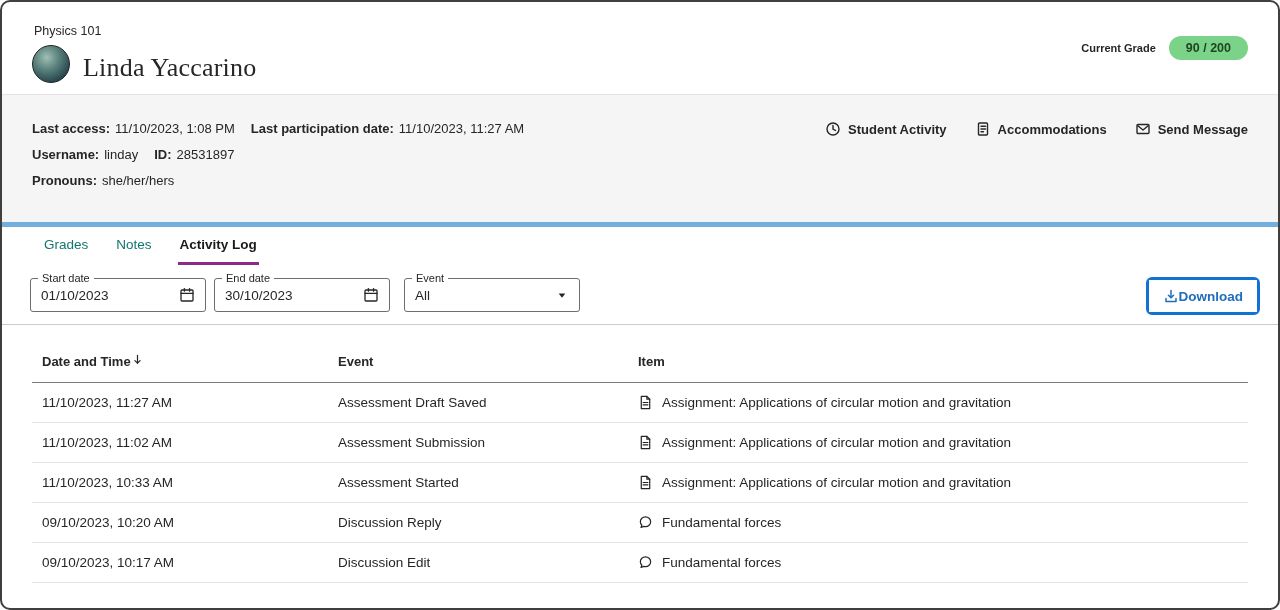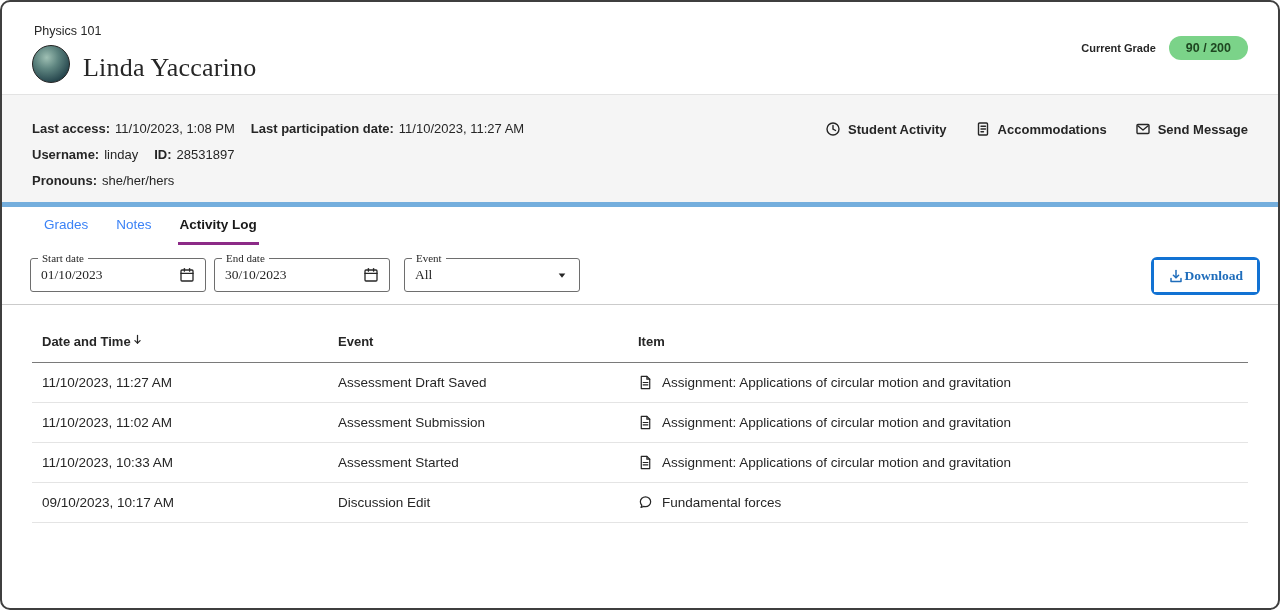--- a/index.html
+++ b/index.html
@@ -36,50 +36,50 @@
     background: var(--grade-badge-bg, #7BD389);
     color: var(--grade-badge-text, #1E4620);
     font-size: 12.5px; font-weight: bold;
     padding: 5px 17px; border-radius: 14px;
   }
 
   
   .info-bar {
     background: var(--info-bar-bg, #F5F5F5);
     border-top: 1px solid #e3e3e3;
-    height: 108px; padding: 26px 30px 11px;
+    height: 128px; padding: 26px 30px 11px;
     position: relative; font-size: 13px;
   }
   .info-line { margin-bottom: 10px; line-height: 16px; display: flex; gap: 16px; }
   .pair b { font-weight: bold; margin-right: 5px; }
   .info-actions { position: absolute; top: 26px; right: 30px; display: flex; gap: 28px; }
   .action-btn {
     display: flex; align-items: center; gap: 7px;
     background: none; border: none; cursor: pointer;
     font-family: inherit; font-size: 13px; font-weight: bold; color: #262626; justify-content: center;
   }
   .action-btn svg { display: block; }
 
   
   .blue-divider { height: 5px; background: var(--divider-blue, #74AEDD); }
 
   
   .tabs { display: flex; gap: 24px; padding: 0 40px; height: 38px; }
   .tab {
     display: flex; align-items: center; padding: 0 2px;
-    font-size: 13.5px; color: #3b82f6; cursor: pointer;
+    font-size: 13.5px; color: #0f766e; cursor: pointer;
     border-bottom: 3px solid transparent;
   }
   .tab.active { font-weight: bold; color: #1a1a1a; border-bottom-color: var(--active-tab-underline, #8C2A87); }
 
   
   .filter-bar {
     height: 60px; padding: 13px 28px 18px;
     border-bottom: 1px solid #cbcbcb;
-    display: flex; align-items: flex-start; position: relative; font-family: Liberation Serif, serif;
+    display: flex; align-items: flex-start; position: relative;
   }
   .field {
     position: relative; width: 176px; height: 34px;
     border: 1px solid #6e6e6e; border-radius: 3px;
     display: flex; align-items: center; padding: 0 10px; background: #fff;
   }
   .field + .field { margin-left: 8px; }
   .field.select-field { margin-left: 14px; cursor: pointer; }
   .field .float-label {
     position: absolute; top: -7px; left: 7px;
@@ -315,20 +315,34 @@
                     <path d="M9.5 1.5v3h3"></path>
     <line x1="5.5" y1="8" x2="10.5" y2="8"></line>
                     <line x1="5.5" y1="10.5" x2="10.5" y2="10.5"></line>
   </svg>
 </span>
                 <span>Assignment: Applications of circular motion and gravitation</span>
               </span>
             </td>
           </tr>
           <tr>
+            <td>09/10/2023, 10:20 AM</td>
+            <td>Discussion Reply</td>
+            <td>
+              <span class="item-cell">
+                <span class="item-icon">
+  <svg viewBox="0 0 16 16" width="15" height="15" fill="none" stroke="#262626" stroke-width="1.3" stroke-linejoin="round">
+    <path d="M13.5 7.2c0 2.9-2.5 5.2-5.5 5.2-.6 0-1.2-.1-1.8-.3L3.2 13.3l.9-2.4C3.2 10 2.5 8.7 2.5 7.2 2.5 4.3 5 2 8 2s5.5 2.3 5.5 5.2z"></path>
+  </svg>
+</span>
+                <span>Fundamental forces</span>
+              </span>
+            </td>
+          </tr>
+          <tr>
             <td>09/10/2023, 10:17 AM</td>
             <td>Discussion Edit</td>
             <td>
               <span class="item-cell">
                 <span class="item-icon">
   <svg viewBox="0 0 16 16" width="15" height="15" fill="none" stroke="#262626" stroke-width="1.3" stroke-linejoin="round">
     <path d="M13.5 7.2c0 2.9-2.5 5.2-5.5 5.2-.6 0-1.2-.1-1.8-.3L3.2 13.3l.9-2.4C3.2 10 2.5 8.7 2.5 7.2 2.5 4.3 5 2 8 2s5.5 2.3 5.5 5.2z"></path>
   </svg>
 </span>
                 <span>Fundamental forces</span>

